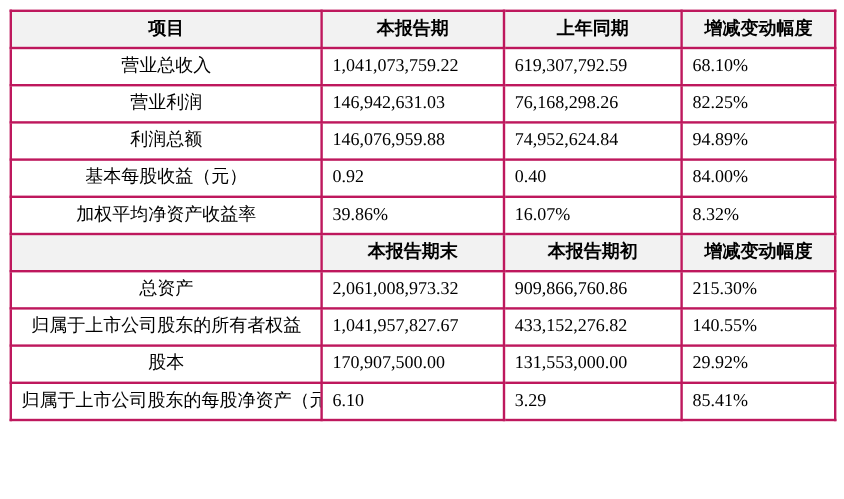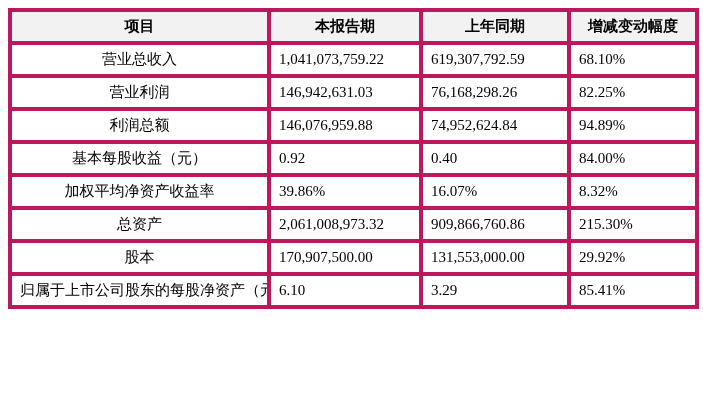--- a/index.html
+++ b/index.html
@@ -21,21 +21,21 @@
     width: 687px;
     height: 400px;
   }
   table.fin {
     width: 687px;
     border-collapse: collapse;
     table-layout: fixed;
     font-size: 15px;
   }
   table.fin td {
-    border: 4px solid #be185d;
+    border: 2px solid #be185d;
     height: 27px;
     padding: 1px 8px;
     vertical-align: middle;
     line-height: 1.15;
     background: #ffffff;
     white-space: nowrap;
     overflow: hidden;
   }
   
   col.c0 { width: 259px; }
@@ -112,26 +112,38 @@
         <td class="num">0.40</td>
         <td class="num">84.00%</td>
       </tr>
       <tr>
         <td class="lbl">加权平均净资产收益率</td>
         <td class="num">39.86%</td>
         <td class="num">16.07%</td>
         <td class="num">8.32%</td>
       </tr>
 
+      <tr>
+        <td class="blank"></td>
+        <td class="hdr">本报告期末</td>
+        <td class="hdr">本报告期初</td>
+        <td class="hdr">增减变动幅度</td>
+      </tr>
 
       <tr>
         <td class="lbl">总资产</td>
         <td class="num">2,061,008,973.32</td>
         <td class="num">909,866,760.86</td>
         <td class="num">215.30%</td>
+      </tr>
+      <tr>
+        <td class="lbl wrapcell tall">归属于上市公司股东的所有者权益</td>
+        <td class="num tall-mid">1,041,957,827.67</td>
+        <td class="num tall-mid">433,152,276.82</td>
+        <td class="num tall-mid">140.55%</td>
       </tr>
       <tr>
         <td class="lbl">股本</td>
         <td class="num">170,907,500.00</td>
         <td class="num">131,553,000.00</td>
         <td class="num">29.92%</td>
       </tr>
       <tr>
         <td class="lbl wrapcell tall">归属于上市公司股东的每股净资产（元）</td>
         <td class="num tall-mid">6.10</td>

